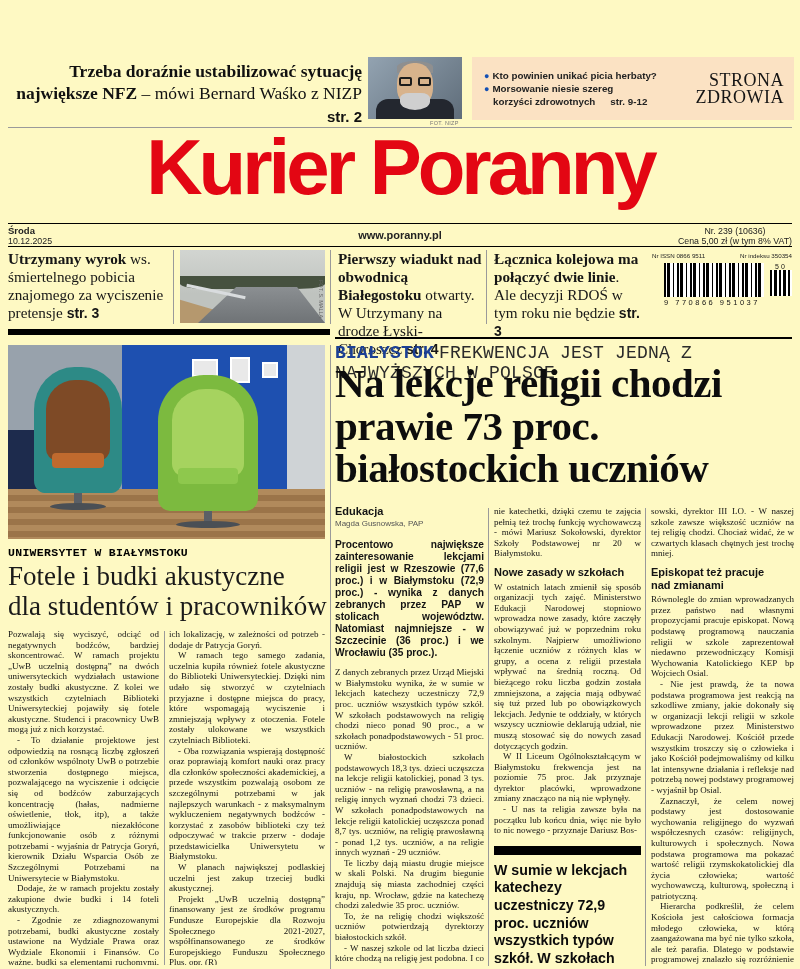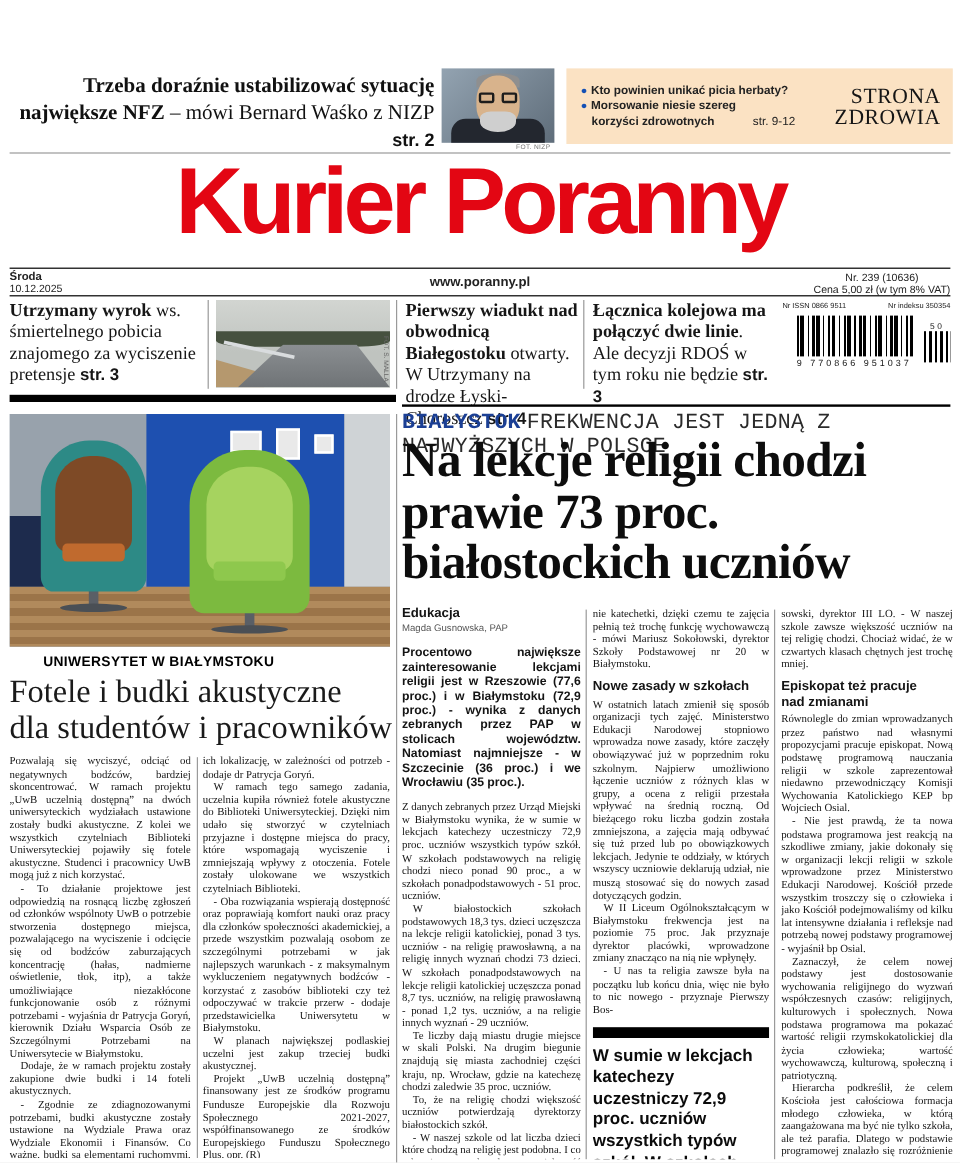--- a/index.html
+++ b/index.html
@@ -1,19 +1,19 @@
 <!DOCTYPE html>
 <html><head>
 <meta charset="utf-8">
 <style>
   * { margin:0; padding:0; box-sizing:border-box; }
   html,body { background:#e8e8e8; }
   .page {
     position:relative; width:800px; height:969px; margin:0 auto;
-    background:#ffffff; overflow:hidden;
+    background:#fef9c3; overflow:hidden;
     font-family:"Liberation Serif", serif; color:#141414;
   }
   .abs { position:absolute; }
   .hair { position:absolute; background:#9a9a9a; }
   .rule-black { position:absolute; background:#000; }
 
   
   .teaser { left:6px; top:60px; width:356px; text-align:right; font-size:17.5px; line-height:1.28; color:#111; }
   .teaser b { font-weight:bold; }
   .pref { font-family:"Liberation Sans", sans-serif; font-weight:bold; }
@@ -24,21 +24,21 @@
   .p-hair { position:absolute; left:29px; top:4px; width:36px; height:12px; background:#8f8f8f; border-radius:50% 50% 0 0; }
   .p-glasses { position:absolute; left:31px; top:20px; width:32px; height:10px; }
   .p-glasses span { position:absolute; top:0; width:13px; height:9px; border:2px solid #1c1c1c; border-radius:2px; }
   .p-glasses .l { left:0; } .p-glasses .r { right:0; }
   .p-beard { position:absolute; left:32px; top:36px; width:30px; height:17px; background:#cfcfcf; border-radius:30% 30% 50% 50%; }
   .fot-small { position:absolute; font-family:"Liberation Sans",sans-serif; font-size:5.5px; color:#777; letter-spacing:.3px; }
 
   .health { left:472px; top:57px; width:322px; height:63px; background:#fbe2c3; display:flex; align-items:center; padding:4px 10px 4px 12px; }
   .health-list { flex:1; font-family:"Liberation Sans",sans-serif; font-size:9.8px; font-weight:bold; color:#222; line-height:1.35; }
   .dot { color:#1450b4; font-size:9px; margin-right:3px; }
-  .health-page { font-weight:normal; margin-left:32px; }
+  .health-page { font-weight:bold; margin-left:15px; }
   .health-logo { font-family:"Liberation Serif",serif; font-size:18px; line-height:.92; text-align:right; color:#151515; letter-spacing:.5px; }
 
   
   .masthead { left:0; top:128px; width:100%; text-align:center;
     font-family:"Liberation Sans",sans-serif; font-weight:bold; font-size:78px;
     letter-spacing:-4px; color:#e30613; line-height:1.0; }
   .infobar { left:8px; top:226px; width:784px; height:18px; font-family:"Liberation Sans",sans-serif; font-size:8.8px; color:#222; }
   .info-left { position:absolute; left:0; top:0; line-height:1.1; }
   .info-left b { font-size:9.5px; }
   .info-center { position:absolute; left:0; right:0; top:3px; text-align:center; font-weight:bold; font-size:11px; }
@@ -51,21 +51,21 @@
   .photo-road { left:180px; top:250px; width:145px; height:73px; background:#c7cac6; overflow:hidden; }
   .r-sky { position:absolute; inset:0; background:linear-gradient(#d2d5d1,#bfc3bf 60%); }
   .r-trees { position:absolute; left:0; top:26px; width:100%; height:13px; background:#46513f; border-radius:0 0 20% 20%/0 0 40% 40%; }
   .r-road { position:absolute; left:18px; top:37px; width:127px; height:36px; background:linear-gradient(#8b8f92,#6f7376); clip-path:polygon(30% 0,78% 0,100% 100%,0 100%); }
   .r-rail { position:absolute; left:6px; top:40px; width:60px; height:3px; background:#d9dcde; transform:rotate(12deg); }
   .r-sand { position:absolute; left:0; top:44px; width:40px; height:29px; background:#b59independence06e; background:#b5986e; clip-path:polygon(0 20%,100% 60%,100% 100%,0 100%); }
   .vcap { position:absolute; writing-mode:vertical-rl; font-family:"Liberation Sans",sans-serif; font-size:5.5px; color:#666; }
 
   .barcode-box { left:652px; top:252px; width:140px; font-family:"Liberation Sans",sans-serif; }
   .bc-labels { display:flex; justify-content:space-between; font-size:6.2px; color:#222; margin-bottom:4px; }
-  .bc-row { display:flex; align-items:center; gap:6px;padding-left:12px; }
+  .bc-row { display:flex; align-items:flex-start; gap:6px;padding-left:12px; }
   .bars-main { width:100px; height:34px;
     background:repeating-linear-gradient(90deg,#000 0 2px,#fff 2px 3px,#000 3px 6px,#fff 6px 9px,#000 9px 10px,#fff 10px 13px); }
   .bars-side { width:24px; }
   .bars-side .num { font-size:7px; text-align:center; letter-spacing:2px; }
   .bars-side .b { height:26px; background:repeating-linear-gradient(90deg,#000 0 2px,#fff 2px 4px,#000 4px 7px,#fff 7px 9px); }
   .bc-num { font-size:7.5px; letter-spacing:2.5px; margin-top:1px; }
 
   
   .photo-chairs { left:8px; top:345px; width:317px; height:194px; background:#98a2ac; overflow:hidden; }
   .c-wallblue { position:absolute; left:36%; top:0; width:52%; height:74%; background:#1e50b0; }
@@ -82,21 +82,21 @@
   .chair .base { position:absolute; left:18%; bottom:-17px; width:64%; height:7px; background:#4a4f55; border-radius:50%; }
   .chair-teal { left:26px; top:22px; width:88px; height:126px; }
   .chair-teal .shell { background:#2d8a86; }
   .chair-teal .cav { background:#7e4a26; }
   .chair-teal .seat { background:#c06a2e; }
   .chair-green { left:150px; top:30px; width:100px; height:136px; }
   .chair-green .shell { background:#7cba3f; }
   .chair-green .cav { background:#a6d35f; }
   .chair-green .seat { background:#8ec84d; }
 
-  .uni-label { left:8px; top:546px; font-family:Liberation Sans, sans-serif; font-weight:bold; font-size:11.5px; letter-spacing:.3px; color:#000;margin-left:28px; }
+  .uni-label { left:8px; top:546px; font-family:Liberation Mono, monospace; font-weight:bold; font-size:11.5px; letter-spacing:.3px; color:#000; }
   .left-headline { left:8px; top:562px; width:320px; font-size:27px; line-height:1.1; font-weight:normal; color:#1a1a1a; }
   .leftbody { top:629px; height:336px; font-size:9px; line-height:10.6px; text-align:justify; overflow:hidden; }
   .leftbody p, .colbody p { margin:0; }
   .leftbody p + p, .colbody p + p { text-indent:9px; }
   .col-l1 { left:8px; width:151px; }
   .col-l2 { left:169px; width:156px; }
 
   
   .kicker { left:335px; top:343px; font-family:Liberation Mono, monospace; font-size:18px; color:#2b2b2b; letter-spacing:.2px; }
   .kicker b { color:#1b3f94; font-weight:bold; margin-right:5px; }
@@ -275,21 +275,21 @@
     <p>To, że na religię chodzi większość uczniów potwierdzają dyrektorzy białostockich szkół.</p>
     <p>- W naszej szkole od lat liczba dzieci które chodzą na religię jest podobna. I co roku jest to zdecydowana większość uczniów. Mamy bardzo dobre pa-</p>
   </div>
   <div class="hair" style="left:488px; top:508px; width:1px; height:458px;"></div>
 
   <div class="abs colbody col-b">
     <p>nie katechetki, dzięki czemu te zajęcia pełnią też trochę funkcję wychowawczą - mówi Mariusz Sokołowski, dyrektor Szkoły Podstawowej nr 20 w Białymstoku.</p>
     <div class="subhead">Nowe zasady w szkołach</div>
     <p>W ostatnich latach zmienił się sposób organizacji tych zajęć. Ministerstwo Edukacji Narodowej stopniowo wprowadza nowe zasady, które zaczęły obowiązywać już w poprzednim roku szkolnym. Najpierw umożliwiono łączenie uczniów z różnych klas w grupy, a ocena z religii przestała wpływać na średnią roczną. Od bieżącego roku liczba godzin została zmniejszona, a zajęcia mają odbywać się tuż przed lub po obowiązkowych lekcjach. Jedynie te oddziały, w których wszyscy uczniowie deklarują udział, nie muszą stosować się do nowych zasad dotyczących godzin.</p>
     <p>W II Liceum Ogólnokształcącym w Białymstoku frekwencja jest na poziomie 75 proc. Jak przyznaje dyrektor placówki, wprowadzone zmiany znacząco na nią nie wpłynęły.</p>
-    <p>- U nas ta religia zawsze była na początku lub końcu dnia, więc nie było to nic nowego - przyznaje Pierwszy Bos-</p>
+    <p>- U nas ta religia zawsze była na początku lub końcu dnia, więc nie było to nic nowego - przyznaje Dariusz Bos-</p>
     <div class="callout">W sumie w lekcjach katechezy uczestniczy 72,9 proc. uczniów wszystkich typów szkół. W szkołach podstawowych na religię chodzi nieco ponad 90 proc., a w szkołach ponadpodstawowych – 51 proc. uczniów.</div>
   </div>
   <div class="hair" style="left:645px; top:508px; width:1px; height:458px;"></div>
 
   <div class="abs colbody col-c">
     <p>sowski, dyrektor III LO. - W naszej szkole zawsze większość uczniów na tej religię chodzi. Chociaż widać, że w czwartych klasach chętnych jest trochę mniej.</p>
     <div class="subhead">
       <div>Episkopat też pracuje</div>
       <div>nad zmianami</div>
     </div>

